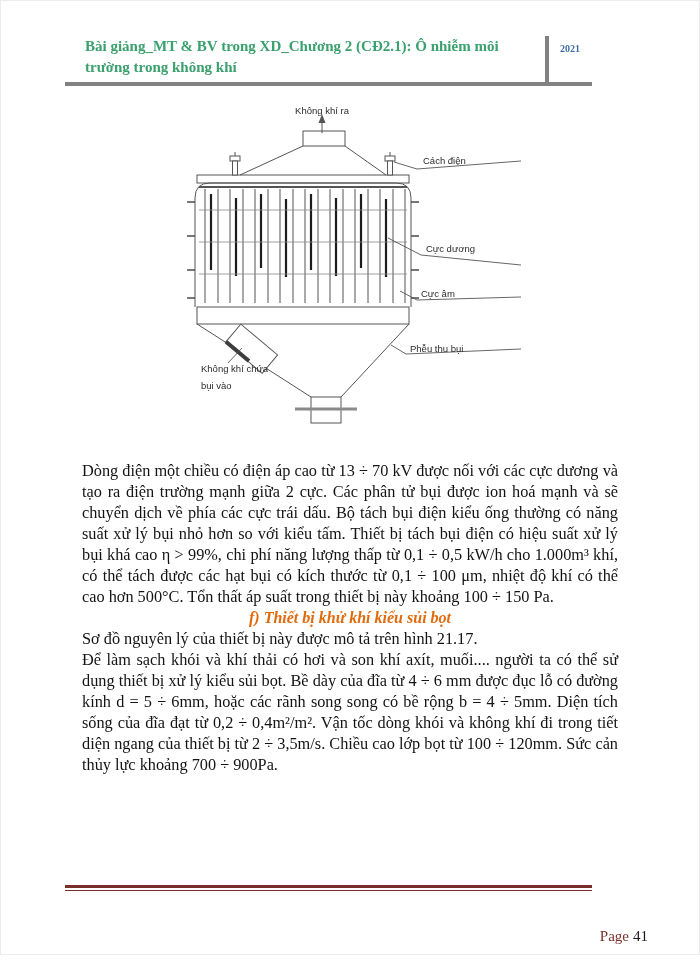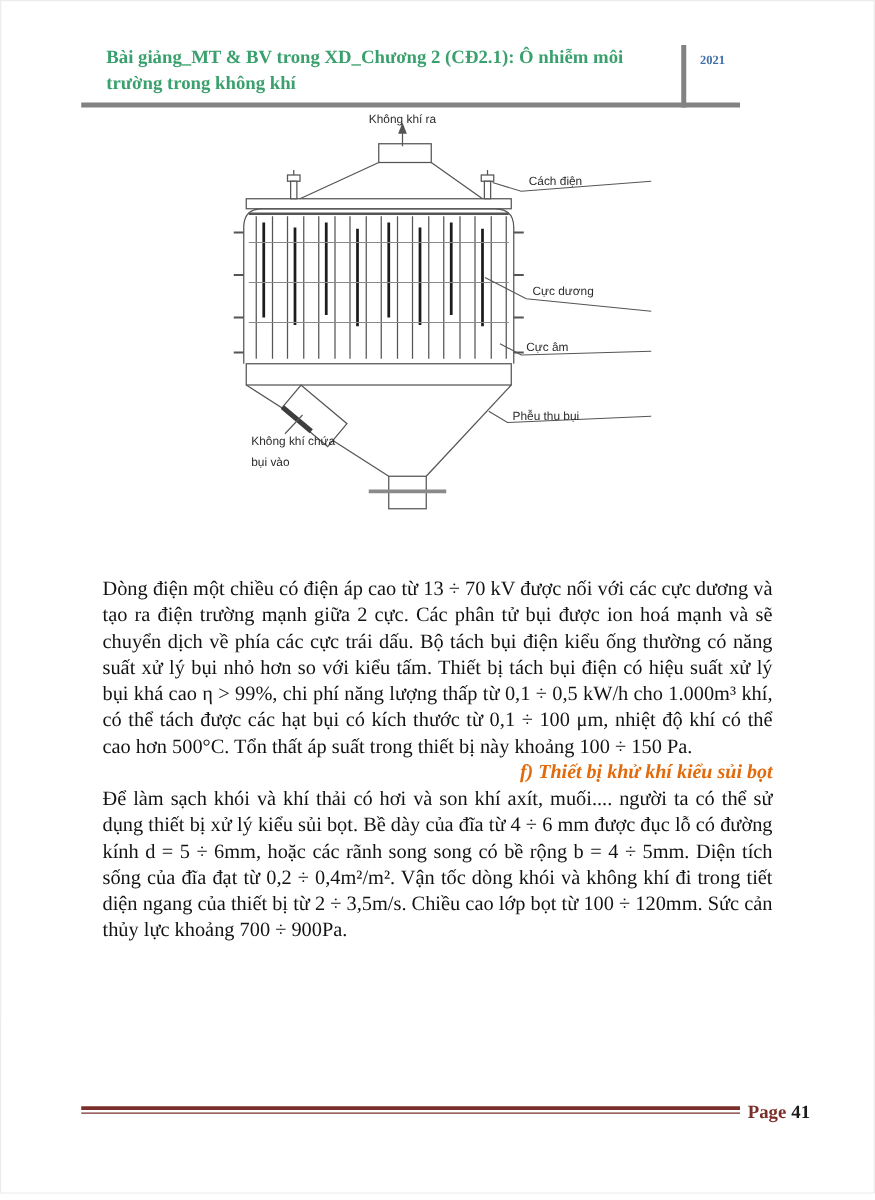--- a/index.html
+++ b/index.html
@@ -20,47 +20,47 @@
   }
   .header-year{
     position:absolute;left:560px;top:43px;
     font-size:10px;font-weight:bold;color:var(--yearblue,#3e6fa8);
   }
   .header-rule{
     position:absolute;left:65px;top:82px;width:527px;height:4px;
     background:var(--rulegray,#828282);
   }
   
-  .figure{position:absolute;left:183px;top:86px;width:340px;height:325px;}
+  .figure{position:absolute;left:183px;top:102px;width:340px;height:325px;}
   .figure svg{display:block;}
   .dlbl{font-family:"Liberation Sans",sans-serif;font-size:9.5px;fill:#2b2b2b;}
   .caption{
     position:absolute;left:82px;top:416px;width:536px;text-align:center;
     font-size:16px;font-weight:bold;color:var(--captionblue,#1b75bc);
   }
   
   .content{
     position:absolute;left:82px;top:460px;width:536px;
     font-size:16.3px;line-height:21px;text-align:justify;color:#131313;font-family:Liberation Serif, serif;
   }
   .content p{margin:0;}
   .sect-heading{
     margin:5px 0 2px 0;font-size:16px;font-weight:bold;font-style:italic;
-    color:var(--orange,#e06a0c);text-align:right;
+    color:var(--orange,#e06a0c);text-align:center;
   }
   
   .footer-rules{position:absolute;left:65px;top:885px;width:527px;}
   .footer-rules .r1{height:2.5px;background:var(--darkred,#6e2b28);}
   .footer-rules .r2{height:1.5px;background:var(--darkred,#6e2b28);margin-top:2px;}
   .footer-left{
     position:absolute;left:85px;top:894px;
     font-size:15px;font-weight:bold;color:var(--green,#3aa06d);
   }
   .footer-right{
-    position:absolute;right:52px;top:882px;font-size:15px;font-weight:bold;
+    position:absolute;right:52px;top:928px;font-size:15px;font-weight:normal;
   }
   .footer-right .pg{color:var(--darkred,#943634);}
   .footer-right .num{color:#1a1a1a;margin-left:4px;}
 </style>
 </head>
 <body>
 
 <div class="page">
 
   <div class="header-title">Bài giảng_MT &amp; BV trong XD_Chương 2 (CĐ2.1): Ô nhiễm môi trường trong không khí</div>
@@ -174,20 +174,21 @@
       <text class="dlbl" x="227" y="250">Phễu thu bụi</text>
       <text class="dlbl" x="18" y="270">Không khí chứa</text>
       <text class="dlbl" x="18" y="287">bụi vào</text>
     </svg>
   </div>
 
 
   <div class="content">
     <p>Dòng điện một chiều có điện áp cao từ 13 ÷ 70 kV được nối với các cực dương và tạo ra điện trường mạnh giữa 2 cực. Các phân tử bụi được ion hoá mạnh và sẽ chuyển dịch về phía các cực trái dấu. Bộ tách bụi điện kiểu ống thường có năng suất xử lý bụi nhỏ hơn so với kiểu tấm. Thiết bị tách bụi điện có hiệu suất xử lý bụi khá cao η &gt; 99%, chi phí năng lượng thấp từ 0,1 ÷ 0,5 kW/h cho 1.000m³ khí, có thể tách được các hạt bụi có kích thước từ 0,1 ÷ 100 μm, nhiệt độ khí có thể cao hơn 500°C. Tổn thất áp suất trong thiết bị này khoảng 100 ÷ 150 Pa.</p>
     <p class="sect-heading">f) Thiết bị khử khí kiểu sủi bọt</p>
+    <p>Sơ đồ nguyên lý của thiết bị này được mô tả trên hình 21.17.</p>
     <p>Để làm sạch khói và khí thải có hơi và son khí axít, muối.... người ta có thể sử dụng thiết bị xử lý kiểu sủi bọt. Bề dày của đĩa từ 4 ÷ 6 mm được đục lỗ có đường kính d = 5 ÷ 6mm, hoặc các rãnh song song có bề rộng b = 4 ÷ 5mm. Diện tích sống của đĩa đạt từ 0,2 ÷ 0,4m²/m². Vận tốc dòng khói và không khí đi trong tiết diện ngang của thiết bị từ 2 ÷ 3,5m/s. Chiều cao lớp bọt từ 100 ÷ 120mm. Sức cản thủy lực khoảng 700 ÷ 900Pa.</p>
   </div>
 
   <div class="footer-rules">
     <div class="r1"></div>
       <div class="r2"></div>
   </div>
   <div class="footer-right">
     <span class="pg">Page</span><span class="num">41</span>
   </div>

